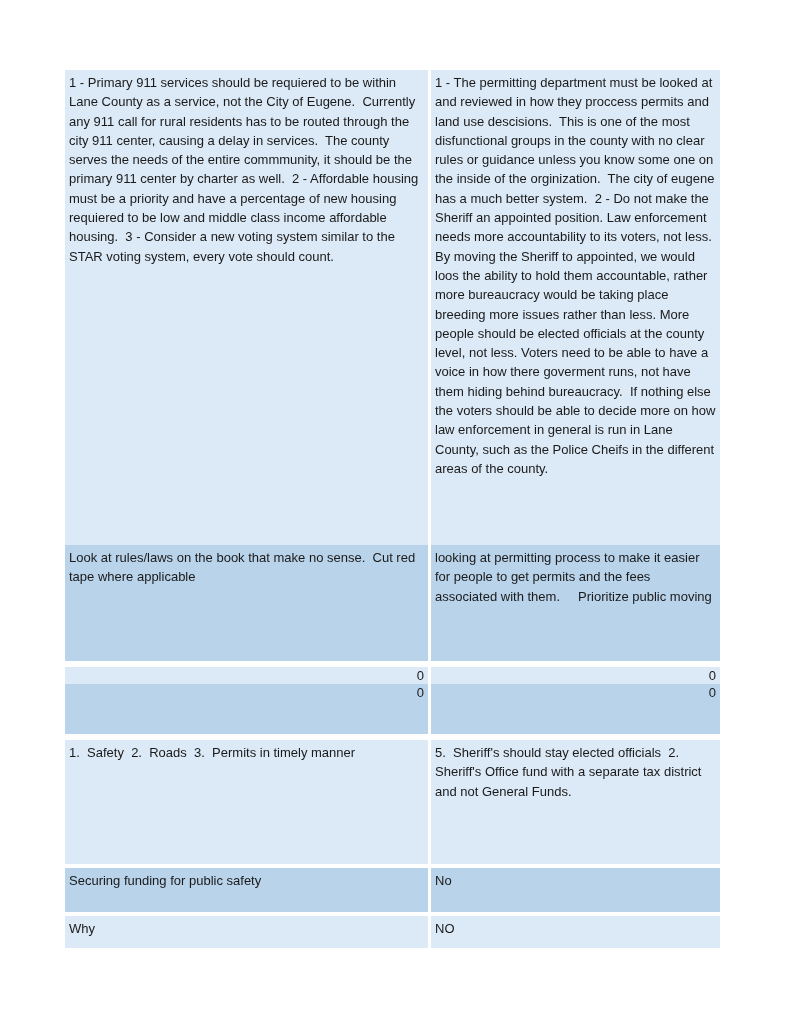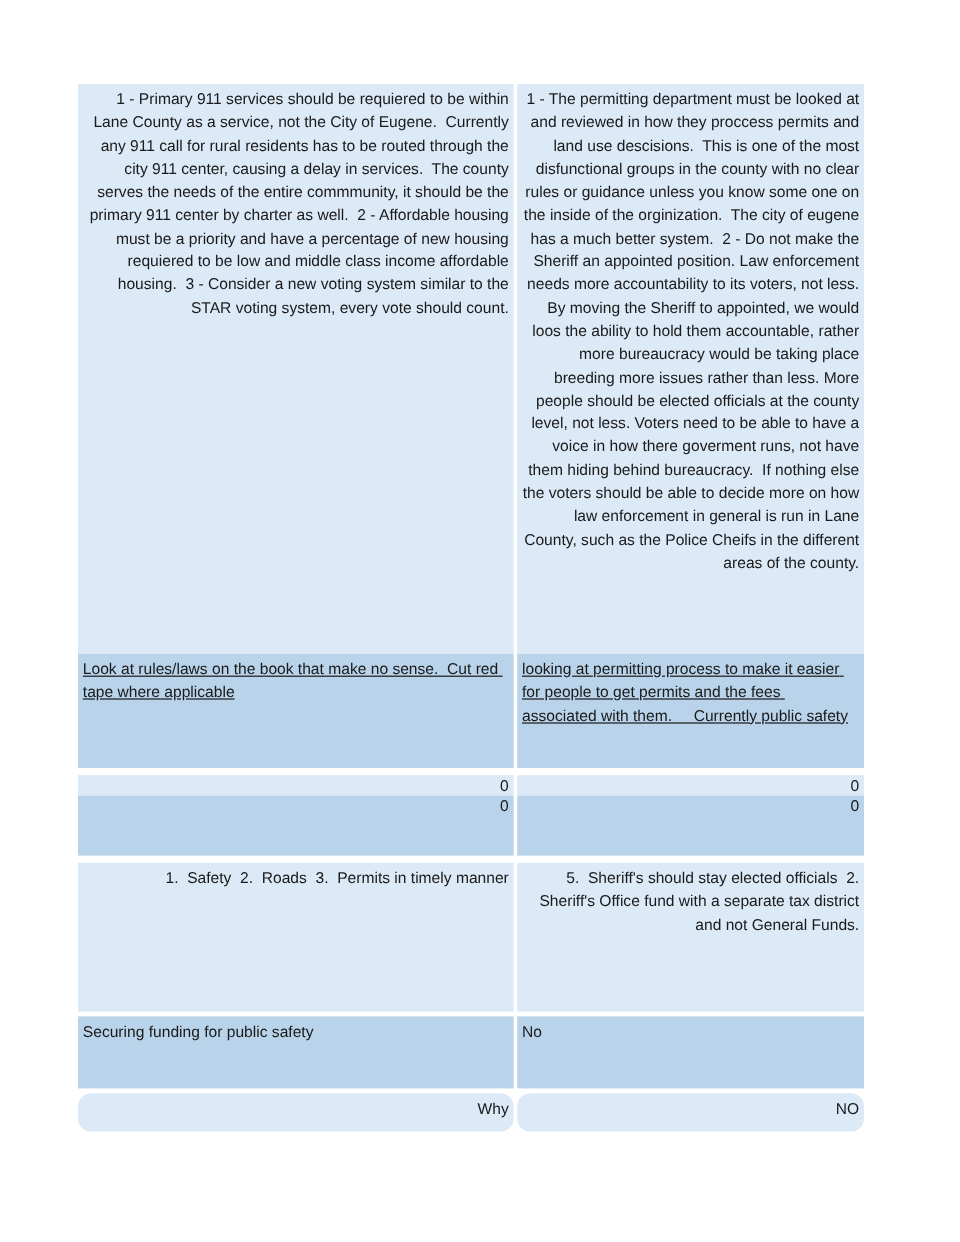--- a/index.html
+++ b/index.html
@@ -26,47 +26,47 @@
     grid-template-columns:363px 289px;
     column-gap:3px;
   }
   .cell{
     padding:3px 4px 3px 4px;
     font-size:13px;
     line-height:19.3px;
     white-space:pre-wrap;
     overflow:hidden;
   }
-  .light .cell{background:var(--cell-light);text-align:right;}
+  .light .cell{background:var(--cell-light);}
   .medium .cell{background:var(--cell-medium);}
   .num .cell{text-align:right;}
   
   .r1 .cell{height:475px;}
-  .r2 .cell{height:95px;text-decoration:underline;}
+  .r2 .cell{height:116px;}
   .r3 .cell{height:17px;padding-top:0;padding-bottom:0;line-height:17px;}
   .r4 .cell{height:50px;padding-top:0;line-height:17px;}
   .r5 .cell{height:124px;}
-  .r6 .cell{height:60px;}
-  .r7 .cell{height:32px;border-radius:11px;}
+  .r6 .cell{height:44px;}
+  .r7 .cell{height:32px;}
   .gap6{height:6px;}
   .gap4{height:4px;}
 </style>
 </head>
 <body>
 
 <div class="sheet">
 
   <div class="row r1 light">
     <div class="cell">1 - Primary 911 services should be requiered to be within Lane County as a service, not the City of Eugene.  Currently any 911 call for rural residents has to be routed through the city 911 center, causing a delay in services.  The county serves the needs of the entire commmunity, it should be the primary 911 center by charter as well.  2 - Affordable housing must be a priority and have a percentage of new housing requiered to be low and middle class income affordable housing.  3 - Consider a new voting system similar to the STAR voting system, every vote should count.</div>
     <div class="cell">1 - The permitting department must be looked at and reviewed in how they proccess permits and land use descisions.  This is one of the most disfunctional groups in the county with no clear rules or guidance unless you know some one on the inside of the orginization.  The city of eugene has a much better system.  2 - Do not make the Sheriff an appointed position. Law enforcement needs more accountability to its voters, not less. By moving the Sheriff to appointed, we would loos the ability to hold them accountable, rather more bureaucracy would be taking place breeding more issues rather than less. More people should be elected officials at the county level, not less. Voters need to be able to have a voice in how there goverment runs, not have them hiding behind bureaucracy.  If nothing else the voters should be able to decide more on how law enforcement in general is run in Lane County, such as the Police Cheifs in the different areas of the county.</div>
   </div>
 
   <div class="row r2 medium">
     <div class="cell">Look at rules/laws on the book that make no sense.  Cut red tape where applicable</div>
-    <div class="cell">looking at permitting process to make it easier for people to get permits and the fees associated with them.     Currently public safety</div>
+    <div class="cell">looking at permitting process to make it easier for people to get permits and the fees associated with them.     Prioritize public moving</div>
   </div>
 
   <div class="gap6"></div>
 
   <div class="row r3 light num">
     <div class="cell">0</div>
     <div class="cell">0</div>
   </div>
 
   <div class="row r4 medium num">

